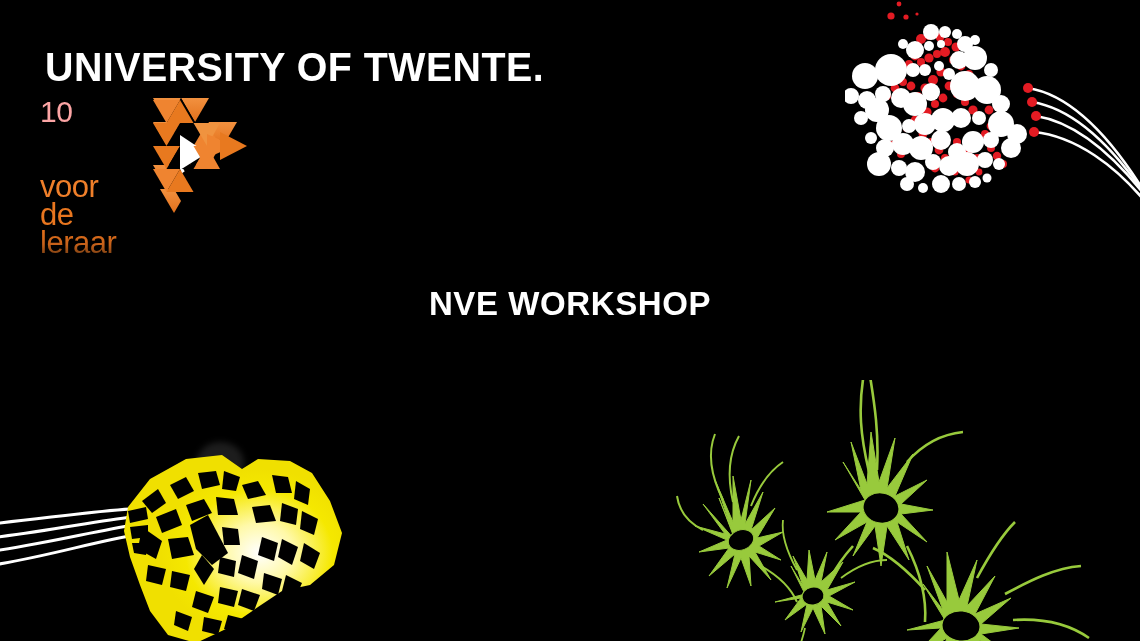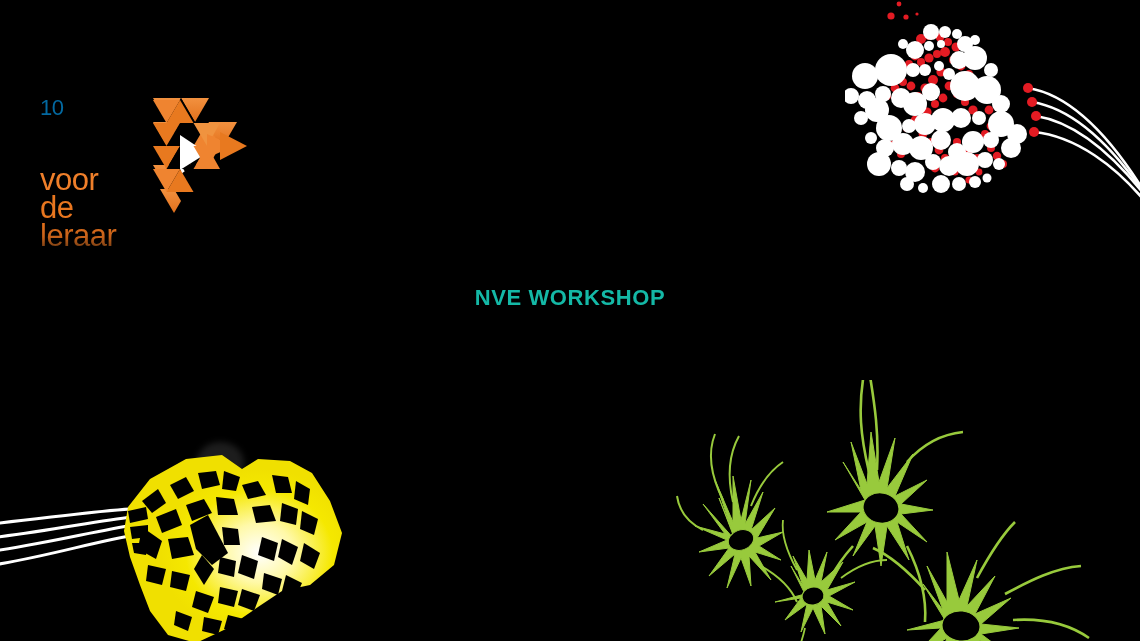--- a/index.html
+++ b/index.html
@@ -54,21 +54,21 @@
     width: 105px;
     font-family: "Liberation Sans", sans-serif;
     font-weight: normal;
     line-height: 0.90;
   }
   #tvdl-words .w {
     display: block;
     font-size: 31px;
     letter-spacing: -0.5px;
   }
-  #tvdl-words .w.l0 { color: #0369a1; font-size: 22px; }
+  #tvdl-words .w.l0 { color: #fca5a5; font-size: 30px; }
   #tvdl-words .w.l1 { color: #ef7f2a; margin-top: 48px; }
   #tvdl-words .w.l2 { color: #e8761f; }
   #tvdl-words .w.l3 {
     background: linear-gradient(180deg,#e4701a 0%, #c6611a 55%, #6e3a12 100%);
     -webkit-background-clip: text;
     background-clip: text;
     color: transparent;
   }
 
   #tvdl-tri {
@@ -81,24 +81,24 @@
 
   
   #title-block {
     position: absolute;
     left: 0;
     top: 285px;
     width: 1140px;
     text-align: center;
   }
   #title-block .line {
-    color: #14b8a6;
+    color: #ffffff;
     font-family: "Liberation Sans", sans-serif;
     font-weight: bold;
-    font-size: 22px;
+    font-size: 33px;
     letter-spacing: 0.6px;
   }
   #title-line-1 { margin-bottom: 46px; }
 
   
   .art {
     position: absolute;
     pointer-events: none;
   }
   #art-circles { left: 845px; top: -8px;  width: 300px; height: 240px; }
@@ -116,20 +116,23 @@
     border-radius: 50% 50% 45% 55% / 60% 55% 45% 40%;
     background: #1d1d1d;
     filter: blur(3px);
   }
 </style>
 </head>
 <body>
 
 <div id="slide">
 
+  <div id="ut-logo">
+    <div id="ut-wordmark">UNIVERSITY OF TWENTE.</div>
+  </div>
 
   <div id="tvdl">
 
     <div id="tvdl-words">
       <span class="w l0">10</span>
       <span class="w l1">voor</span>
       <span class="w l2">de</span>
       <span class="w l3">leraar</span>
     </div>
 

